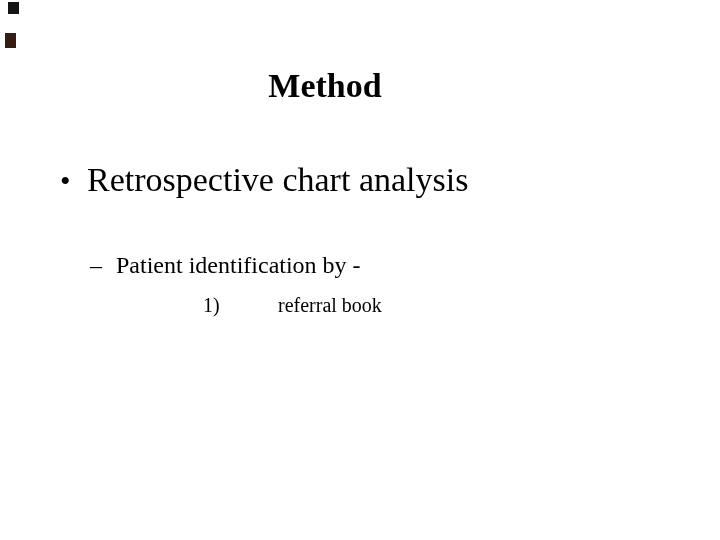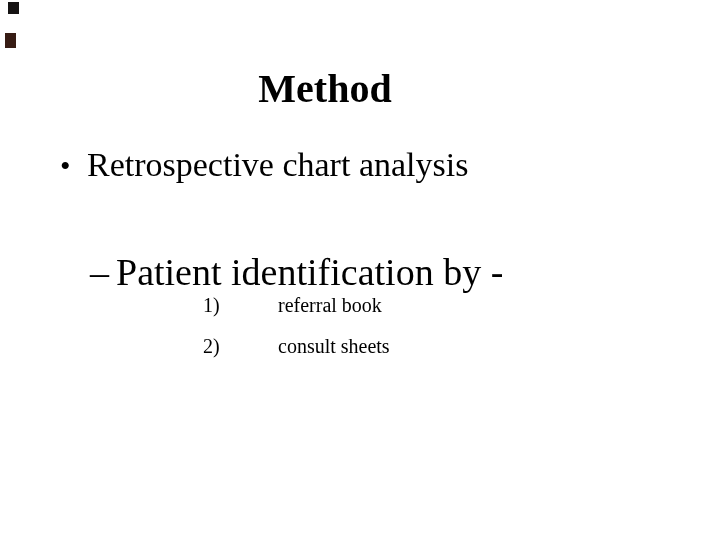--- a/index.html
+++ b/index.html
@@ -26,44 +26,44 @@
   .artifact.a2 {
     left: 5px; top: 33px; width: 11px; height: 15px;
     background: #371c14;
   }
   .title {
     position: absolute;
     left: 0;
     top: 69px;
     width: 650px;
     text-align: center;
-    font-size: 40px;
+    font-size: 34px;
     font-weight: bold;
     line-height: 1;
     white-space: nowrap;
   }
   .bullet-row {
     position: absolute;
     left: 60px;
-    top: 148px;
+    top: 163px;
     font-size: 34px;
     line-height: 1;
     white-space: nowrap;
   }
   .bullet-row .marker {
     display: inline-block;
     width: 27px;
     font-size: 30px;
     vertical-align: baseline;
   }
   .subbullet-row {
     position: absolute;
     left: 90px;
     top: 253px;
-    font-size: 38px;
+    font-size: 24px;
     line-height: 1;
     white-space: nowrap;
   }
   .subbullet-row .marker {
     display: inline-block;
     width: 26px;
   }
   .num-row {
     position: absolute;
     left: 203px;
@@ -94,18 +94,15 @@
   </div>
 
   <div class="subbullet-row">
     <span class="marker">–</span><span>Patient identification by -</span>
   </div>
 
   <div class="num-row r1">
     <span class="num">1)</span><span>referral book</span>
   </div>
 
-  <div class="num-row r2">
-    <span class="num">2)</span><span>consult sheets</span>
-  </div>
 
 
 </div>
 
 </body></html>

